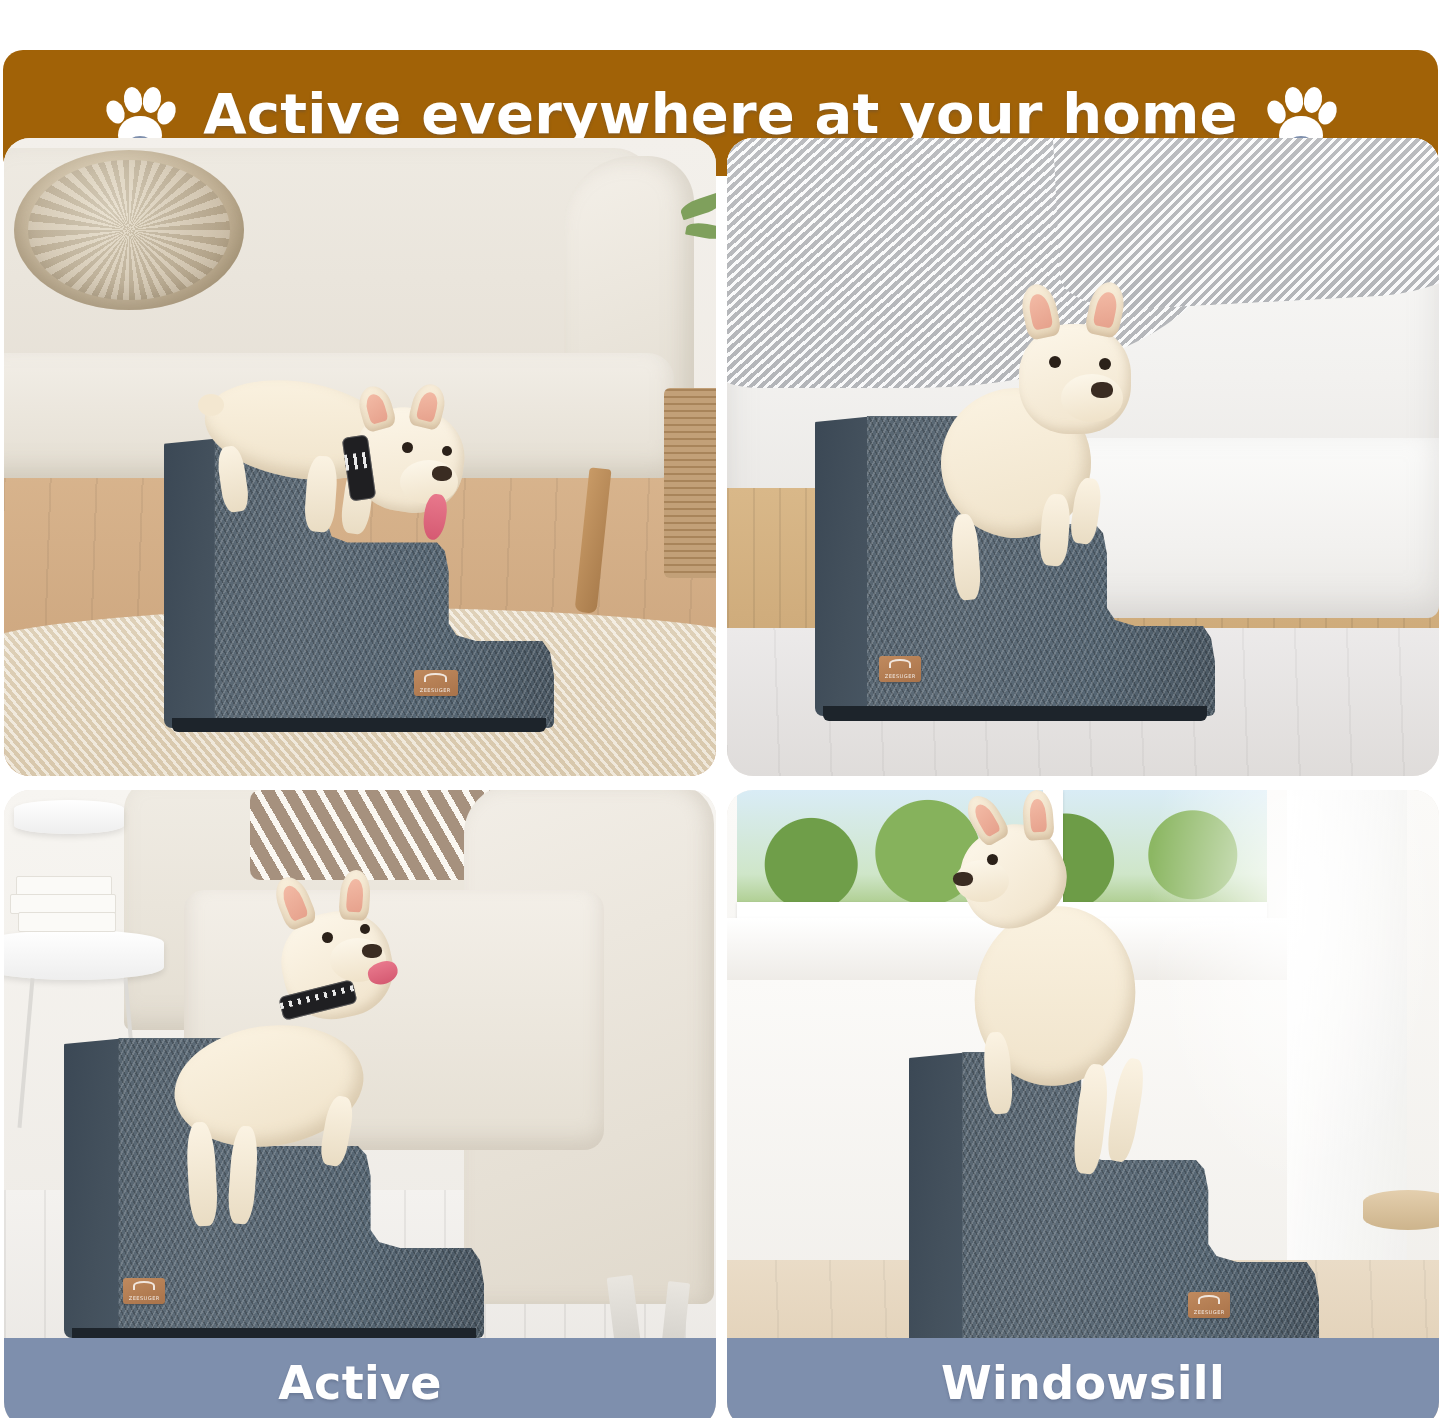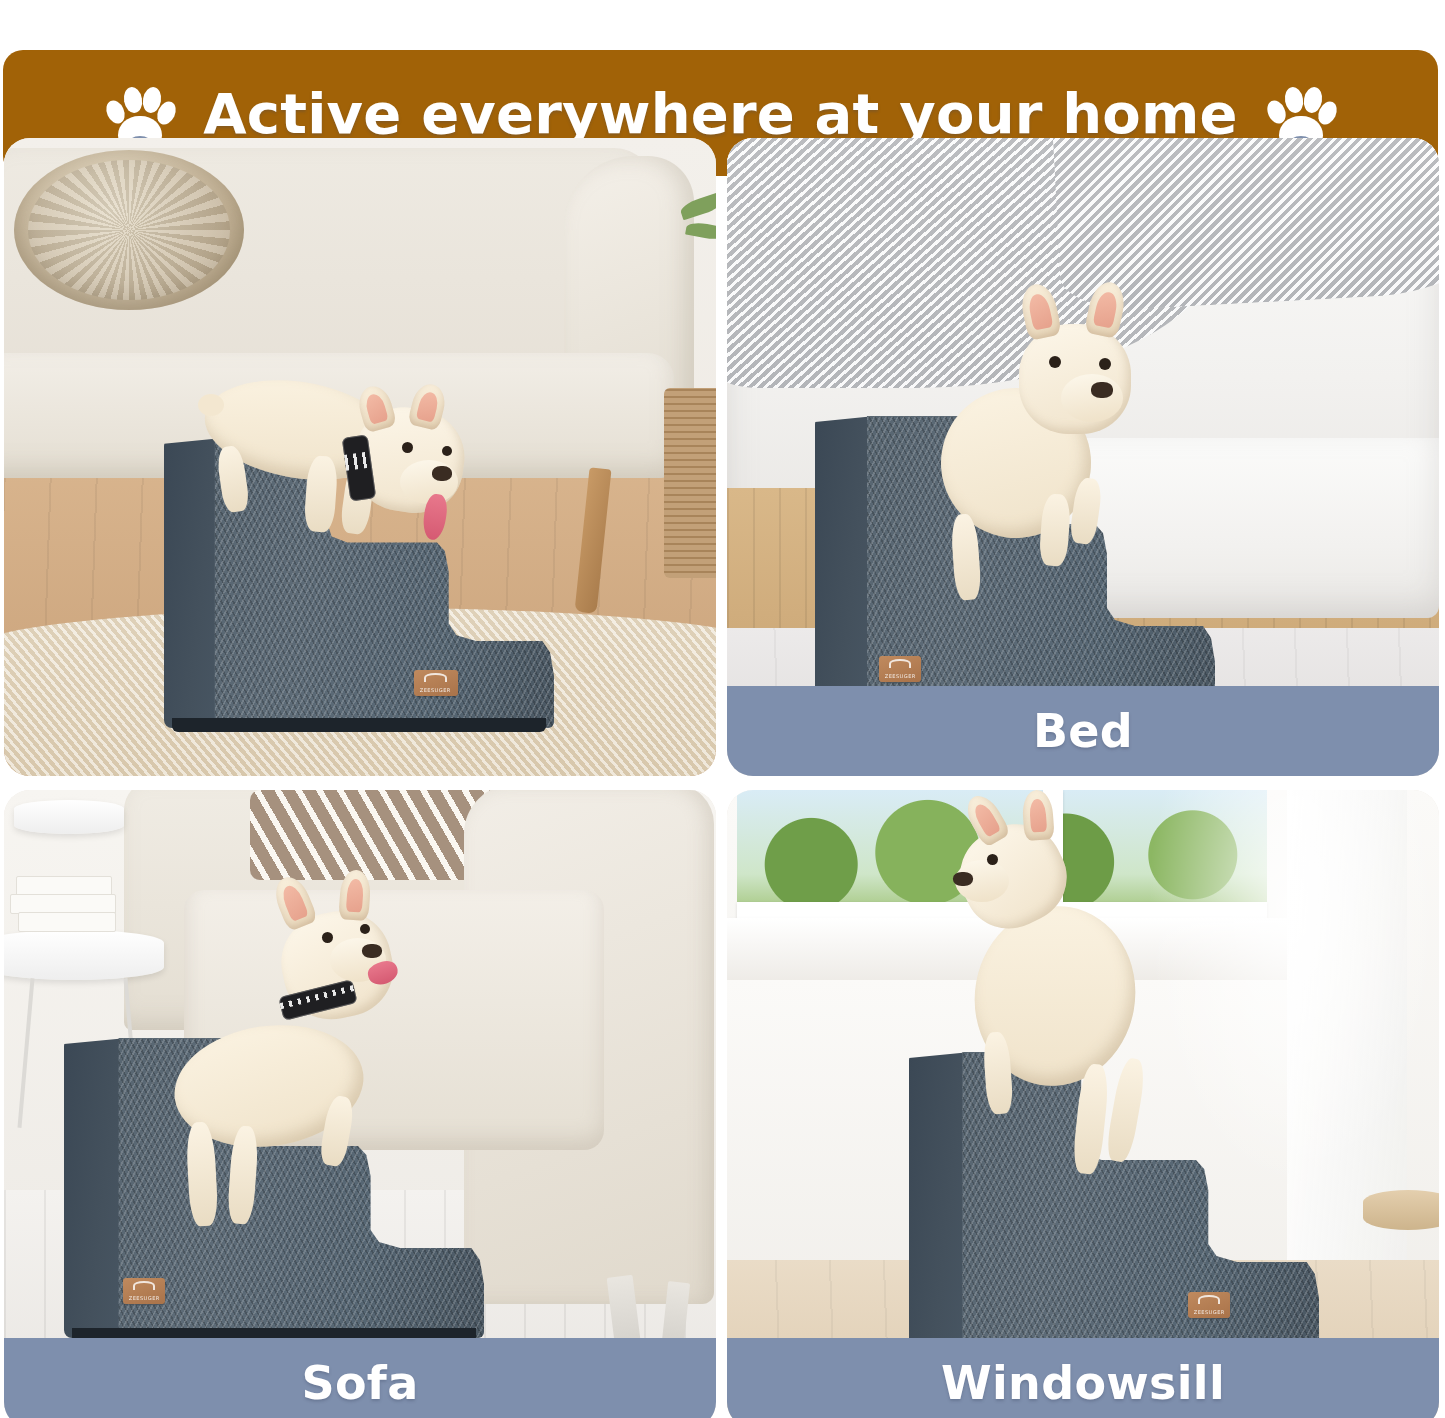--- a/index.html
+++ b/index.html
@@ -264,23 +264,20 @@
         <div class="d-leg" style="left:150px;top:200px;width:26px;height:66px;transform:rotate(8deg);"></div>
         <div class="d-head" style="left:96px;top:46px;width:112px;height:110px;"></div>
         <div class="d-ear" style="left:100px;top:6px;width:34px;height:54px;transform:rotate(-12deg);"></div>
         <div class="d-ear" style="left:166px;top:4px;width:34px;height:54px;transform:rotate(12deg);"></div>
         <div class="d-muzzle" style="left:138px;top:96px;width:62px;height:48px;"></div>
         <div class="d-eye" style="left:126px;top:78px;width:12px;height:12px;"></div>
         <div class="d-eye" style="left:176px;top:80px;width:12px;height:12px;"></div>
         <div class="d-nose" style="left:168px;top:104px;width:22px;height:16px;"></div>
       </div>
     </div>
-    <div class="cap">
-      <span>Bed</span>
-    </div>
   </div>
 
   <div class="cell c-bl">
     <div class="scene">
       <div class="abs" style="left:0;top:0;width:712px;height:430px;background:linear-gradient(180deg,#f7f5f1,#efece7);"></div>
       <div class="abs floor-plank-w" style="left:0;top:400px;width:712px;height:250px;"></div>
 
       <div class="abs chair-back" style="left:120px;top:-10px;width:430px;height:250px;"></div>
       <div class="abs geo-pillow" style="left:246px;top:0px;width:250px;height:90px;"></div>
       <div class="abs chair-arm" style="left:460px;top:-6px;width:250px;height:520px;"></div>
@@ -316,21 +313,21 @@
         <div class="d-ear" style="left:186px;top:-6px;width:30px;height:50px;transform:rotate(4deg);"></div>
         <div class="d-muzzle" style="left:176px;top:62px;width:56px;height:44px;"></div>
         <div class="d-eye" style="left:168px;top:56px;width:11px;height:11px;"></div>
         <div class="d-eye" style="left:206px;top:48px;width:10px;height:10px;"></div>
         <div class="d-nose" style="left:208px;top:68px;width:20px;height:14px;"></div>
         <div class="d-tongue" style="left:214px;top:86px;width:30px;height:22px;transform:rotate(-18deg);"></div>
         <div class="d-collar" style="left:126px;top:112px;width:76px;height:24px;transform:rotate(-14deg);"></div>
       </div>
     </div>
     <div class="cap">
-      <span>Sofa</span>
+      <span>Active</span>
     </div>
   </div>
 
   <div class="cell c-br">
     <div class="scene">
       <div class="abs win-wall" style="left:0;top:0;width:712px;height:560px;"></div>
       <div class="abs win-trees" style="left:10px;top:0;width:530px;height:120px;"></div>
       <div class="abs win-frame" style="left:316px;top:0;width:20px;height:122px;"></div>
       <div class="abs win-frame" style="left:10px;top:112px;width:530px;height:24px;"></div>
       <div class="abs win-sill" style="left:0;top:128px;width:560px;height:70px;"></div>

